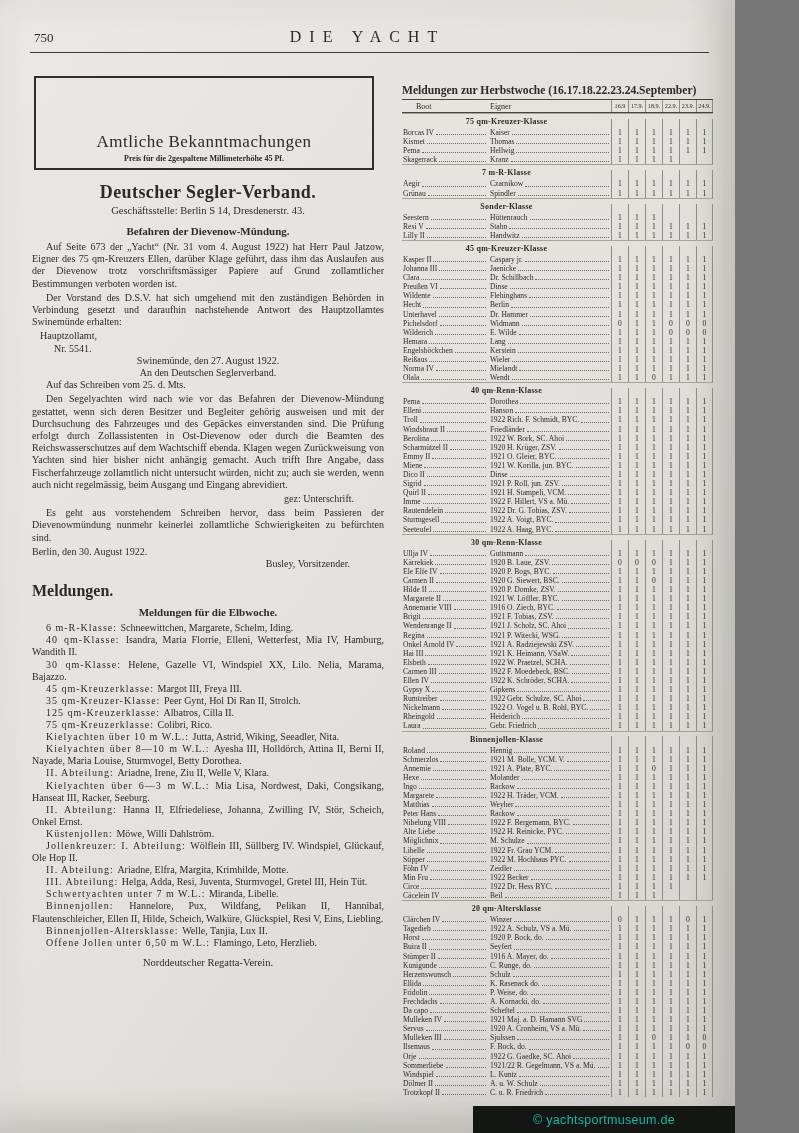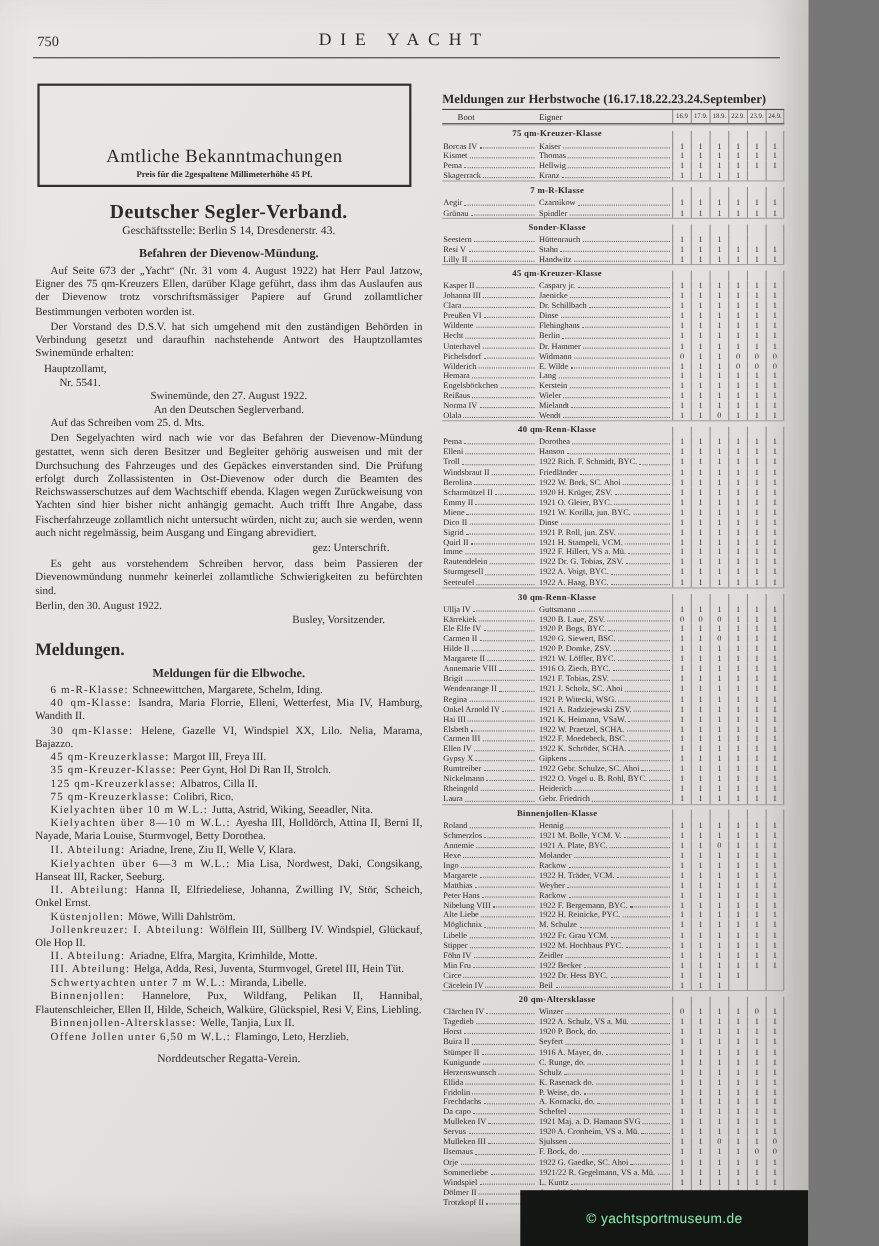--- a/index.html
+++ b/index.html
@@ -45,22 +45,22 @@
   .mark{border-left:1px solid #8d8d87;text-align:center;min-height:9.1px;}
   .mark.last{border-right:1px solid #8d8d87;}
   .trow{line-height:9.1px;}
   .cell-boot{display:flex;white-space:nowrap;overflow:hidden;padding-left:1px;}
   .cell-eigner{display:flex;white-space:nowrap;overflow:hidden;padding-left:2px;}
   .leader{flex:1 1 auto;min-width:5px;margin:0 2px 2px 2px;border-bottom:1px dotted #6b6b65;}
   .section-row{border-top:1px solid #a3a39d;}
   .section-name{grid-column:1/3;text-align:center;font-weight:bold;font-size:7.9px;padding:3px 0 2px;letter-spacing:.3px;}
 
   .watermark{position:absolute;right:0;bottom:0;height:27px;min-width:238px;background:#141613;
-    color:#86efac;font-family:"Liberation Sans","DejaVu Sans",sans-serif;font-size:12.5px;
-    display:flex;align-items:center;justify-content:center;padding:12px 12px;letter-spacing:.3px;}
+    color:#14b8a6;font-family:"Liberation Sans","DejaVu Sans",sans-serif;font-size:12.5px;
+    display:flex;align-items:center;justify-content:center;padding:0 12px;letter-spacing:.3px;}
 </style>
 </head>
 <body>
 
 <div class="page">
   <div class="pageno">750</div>
   <div class="masthead">DIE YACHT</div>
   <div class="head-rule"></div>
 
   <div class="columns">

